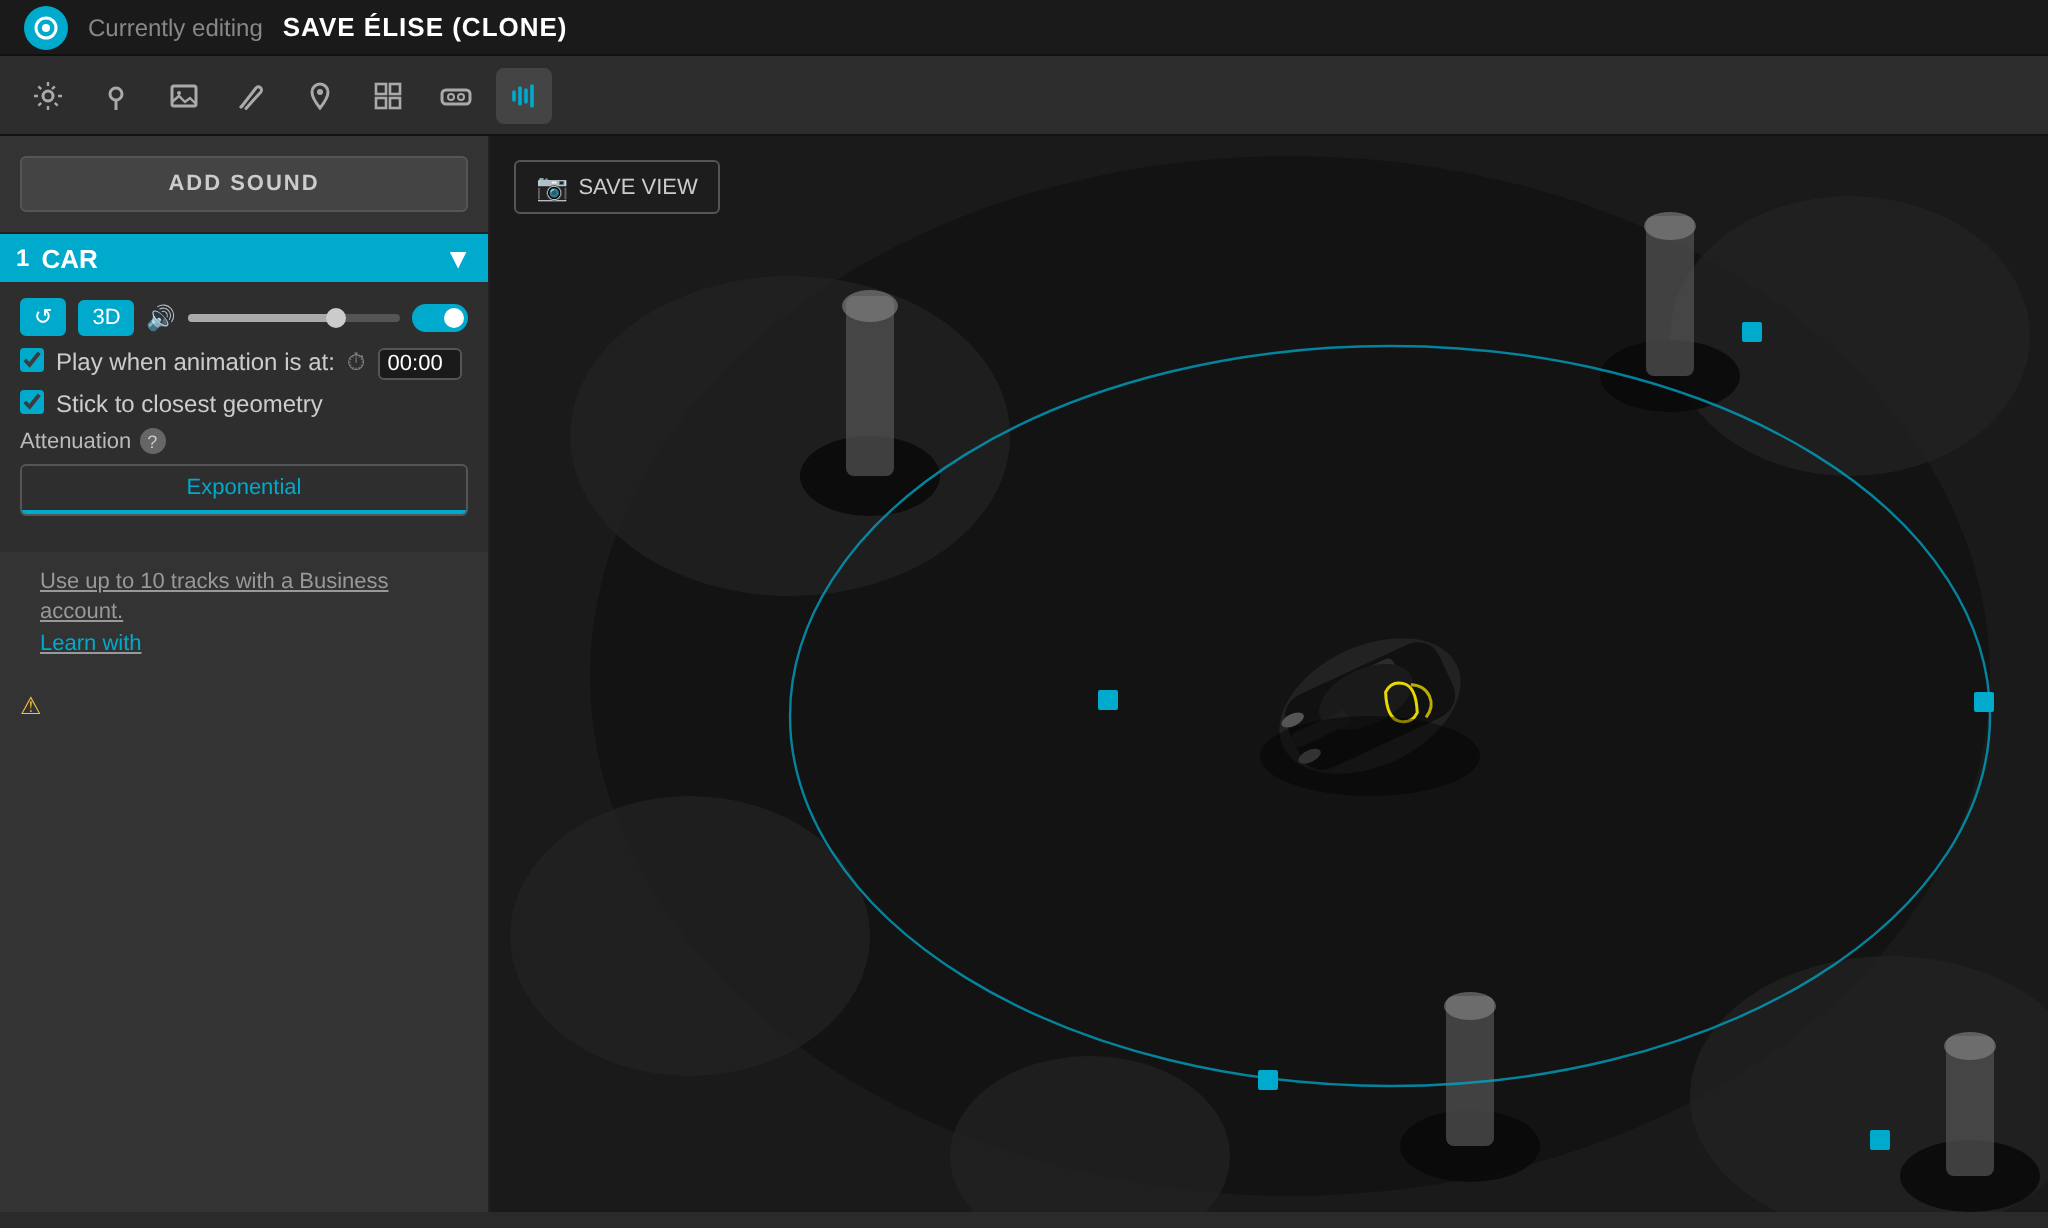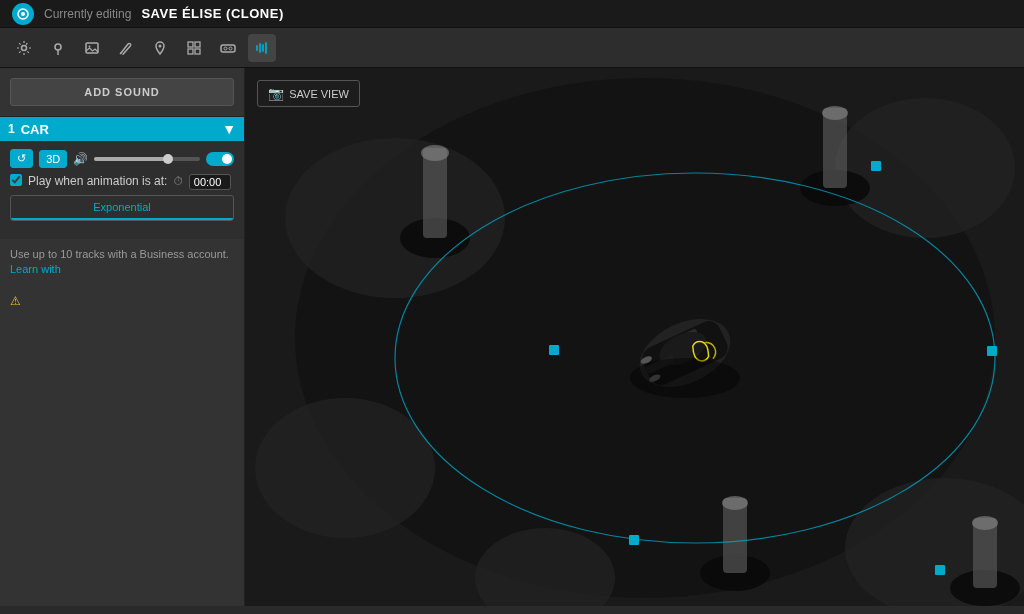--- a/index.html
+++ b/index.html
@@ -224,24 +224,25 @@
       color: #aaa;
       border: none;
     }
     .att-btn.active {
       background: transparent;
       color: #00aacc;
       border-bottom: 2px solid #00aacc;
     }
 
     .info-text {
-      padding: 8px 10px;
+      padding: 8px 20px;
       font-size: 11px;
       color: #999;
       line-height: 1.4;
+      text-decoration: underline;
     }
     .info-text a {
       color: #00aacc;
       text-decoration: none;
     }
     .warning-text {
       padding: 6px 10px;
       font-size: 11px;
       color: #bbb;
       line-height: 1.4;
@@ -376,21 +377,29 @@
           <div class="toggle-on"></div>
         </div>
 
         <div class="checkbox-row">
           <input type="checkbox" checked="" style="">
           <span>Play when animation is at:</span>
           <span style="color:#888;font-size:12px;">⏱</span>
           <input class="time-input" type="text" value="00:00" style="">
         </div>
 
-
+        <div class="checkbox-row">
+          <input type="checkbox" checked="" style="">
+          <span>Stick to closest geometry</span>
+        </div>
+
+        <div class="attenuation-label">
+          <span>Attenuation</span>
+          <span class="help-icon">?</span>
+        </div>
         <div class="attenuation-btns">
           <button class="att-btn active">Exponential</button>
         </div>
 
       </div>
     </div>
 
     <div class="info-text">
       <span>Use up to 10 tracks with a Business account.</span><br>
       <a href="#">Learn with</a>

